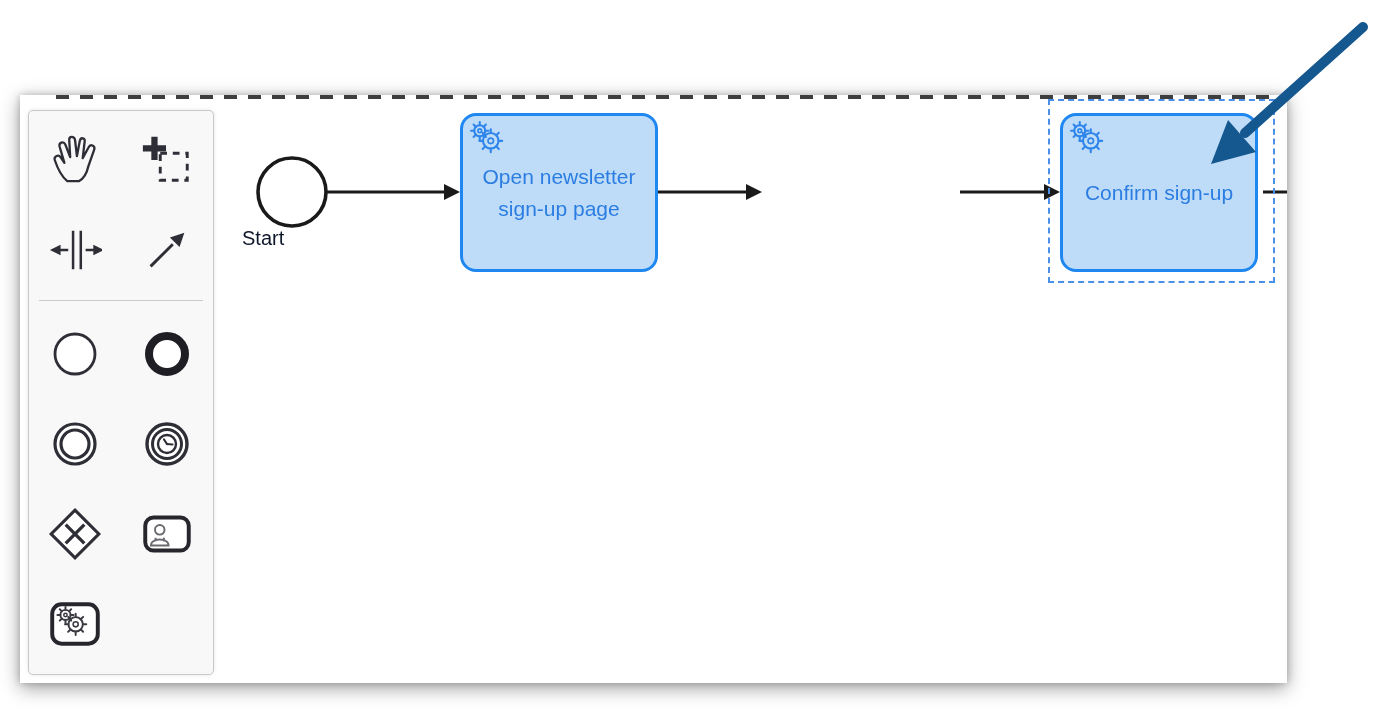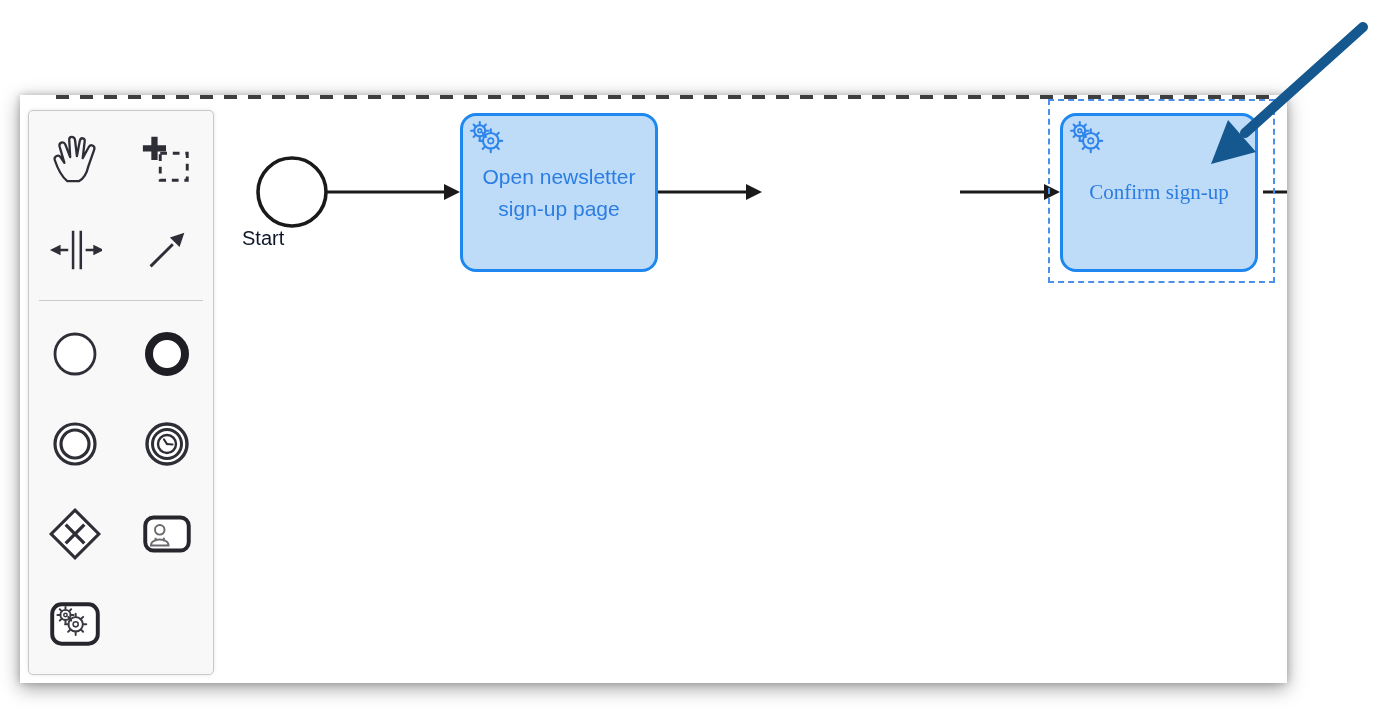--- a/index.html
+++ b/index.html
@@ -32,21 +32,21 @@
   
   .flows{position:absolute;left:0;top:0;width:1267px;height:588px;}
   .task{
     position:absolute;top:18px;width:198px;height:159px;box-sizing:border-box;
     border:3px solid #1e87f0;border-radius:16px;background:#bedcf8;
     display:flex;align-items:center;justify-content:center;
     color:#2b7de2;font-size:21px;line-height:1.5;text-align:center;
     padding:0 6px;cursor:pointer;
   }
   .task .marker{position:absolute;top:1px;left:3px;color:#2f85ea;}
-  .t1{left:440px;} .t2{left:742px;} .t3{left:1040px;font-family:Liberation Serif, serif;}
+  .t1{left:440px;} .t2{left:742px;} .t3{left:1040px;}
   .start-label{
     position:absolute;left:222px;top:132px;width:100px;text-align:left;
     font-size:20px;color:#0f172a;
   }
   .selection-box{
     position:absolute;left:1028px;top:4px;width:227px;height:184px;
     border:2px dashed #4a90e8;box-sizing:border-box;pointer-events:none;
   }
   
   .overlay{position:absolute;left:0;top:0;width:1396px;height:710px;pointer-events:none;z-index:50;}

